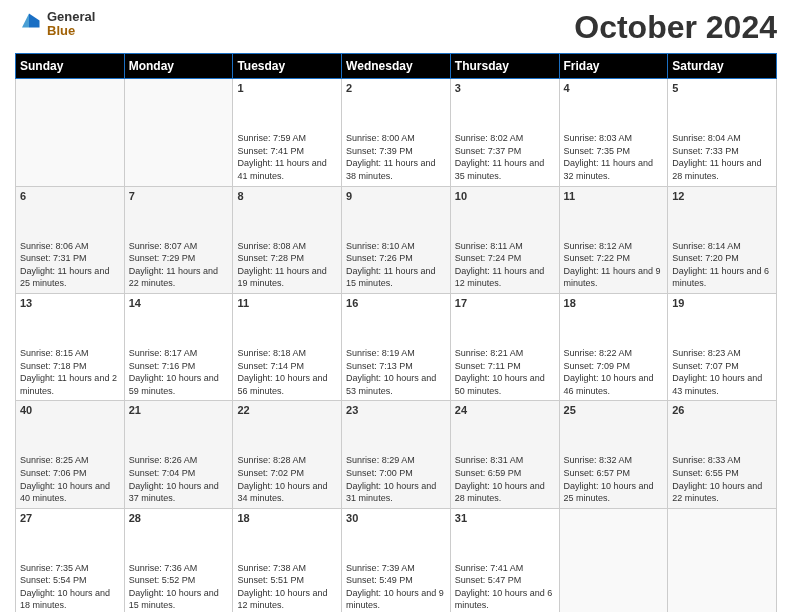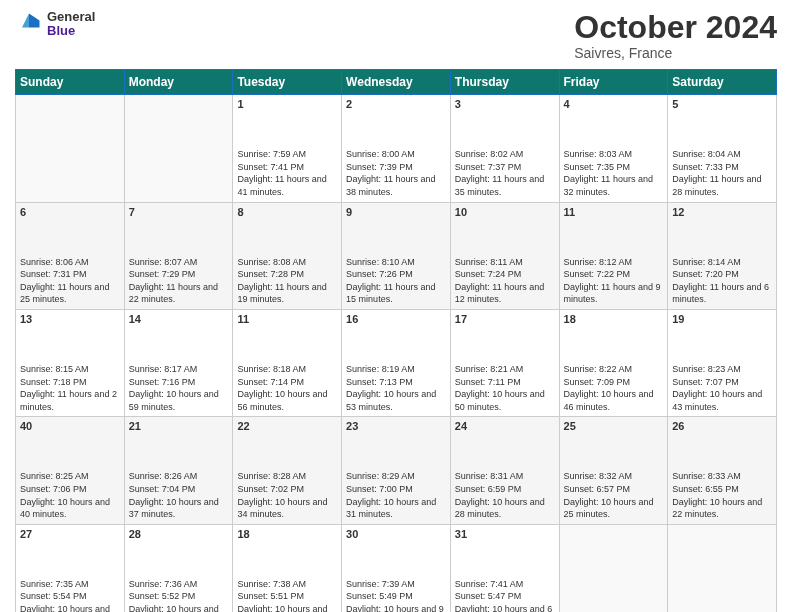--- a/index.html
+++ b/index.html
@@ -29,21 +29,21 @@
       gap: 4px;
     }
     .logo-text {
       display: flex;
       flex-direction: column;
       font-size: 13px;
       font-weight: bold;
       line-height: 1.1;
     }
     .logo-text .general { color: #333; }
-    .logo-text .blue { color: #4c1d95; }
+    .logo-text .blue { color: #a16207; }
     .logo-icon {
       width: 28px;
       height: 28px;
     }
     .title-block {
       text-align: left;
     }
     .month-title {
       font-size: 32px;
       font-weight: bold;
@@ -55,21 +55,21 @@
       color: #555;
     }
     .calendar {
       flex: 1;
       border: 1px solid #ccc;
       border-collapse: collapse;
       width: 100%;
       table-layout: fixed;
     }
     .calendar th {
-      background: #0f766e;
+      background: #000000;
       color: #fff;
       font-size: 12px;
       font-weight: bold;
       padding: 5px 4px;
       text-align: left;
       border: 1px solid #1a6fc4;
     }
     .calendar td {
       border: 1px solid #ccc;
       vertical-align: top;
@@ -111,21 +111,20 @@
         <polygon points="16,4 28,12 28,20 16,20" fill="#1a6fc4"></polygon>
         <polygon points="16,4 16,20 8,20" fill="#4a9fd4"></polygon>
       </svg>
       <div class="logo-text">
         <span class="general">General</span>
         <span class="blue">Blue</span>
       </div>
     </div>
     <div class="title-block">
       <div class="month-title">October 2024</div>
-      <div class="location">Saivres, France</div>
     </div>
   </div>
 
   <table class="calendar">
     <thead>
       <tr>
         <th>Sunday</th>
         <th>Monday</th>
         <th>Tuesday</th>
         <th>Wednesday</th>

